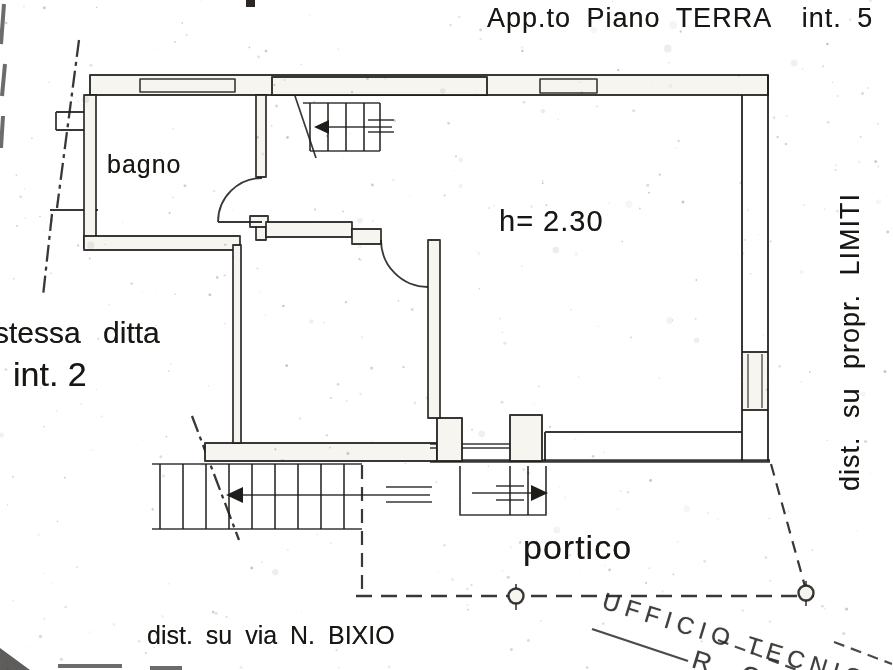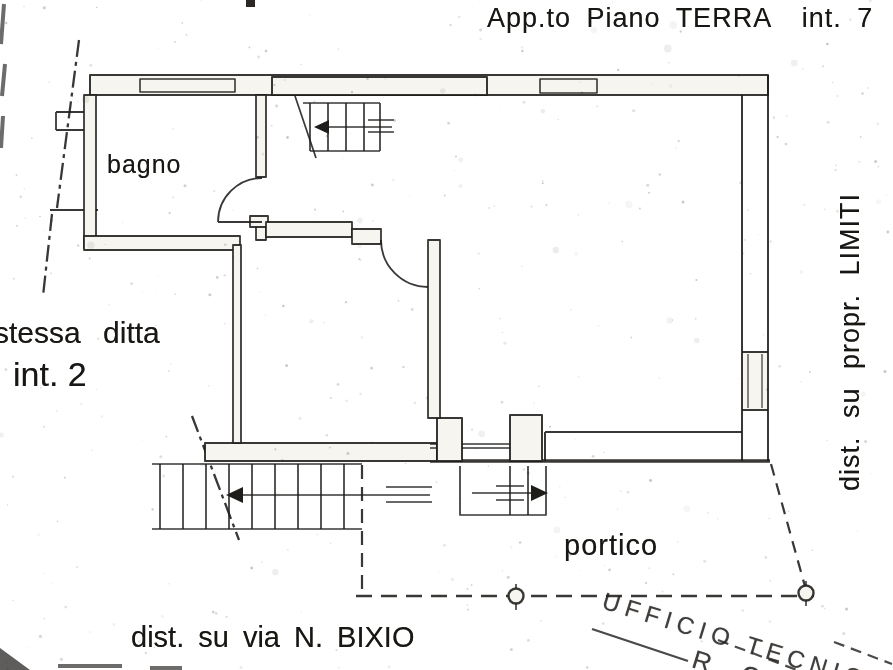--- a/index.html
+++ b/index.html
@@ -23,22 +23,22 @@
   }
   #lbl-title{left:487px;top:4px;font-size:27px;word-spacing:7px;letter-spacing:1px;}
   #lbl-bagno{left:107px;top:151px;font-size:25px;letter-spacing:1px;}
   #lbl-height{left:499px;top:206px;font-size:29px;letter-spacing:1px;}
   #lbl-neighbor1{left:-6px;top:317px;font-size:30px;word-spacing:14px;}
   #lbl-neighbor2{left:13px;top:357px;font-size:34px;}
   #lbl-right-boundary{
     left:850px;top:342px;font-size:27px;word-spacing:10px;letter-spacing:1px;
     transform:translate(-50%,-50%) rotate(-90deg);
   }
-  #lbl-portico{left:564px;top:530px;font-size:29px;letter-spacing:1px;}
-  #lbl-street{left:131px;top:622px;font-size:29px;word-spacing:6px;}
+  #lbl-portico{left:523px;top:530px;font-size:34px;letter-spacing:1px;}
+  #lbl-street{left:147px;top:622px;font-size:25px;word-spacing:6px;}
   .stamp{
     color:#262320;
     opacity:.88;
     text-shadow:0 0 1px rgba(30,28,24,.5);
   }
   #stamp-line1{left:607px;top:588px;font-size:24px;letter-spacing:6px;transform:rotate(17deg);transform-origin:left top;}
   #stamp-line2{left:697px;top:646px;font-size:26px;letter-spacing:12px;transform:rotate(17deg);transform-origin:left top;}
 </style>
 </head>
 <body>
@@ -527,22 +527,23 @@
           <circle cx="794.2" cy="63.1" r="3.38" fill="#4a463f" opacity="0.08"></circle>
           <circle cx="90.9" cy="245.3" r="3.72" fill="#4a463f" opacity="0.09"></circle>
           <circle cx="481.7" cy="433.9" r="3.31" fill="#4a463f" opacity="0.08"></circle>
           <circle cx="276.6" cy="495.0" r="3.15" fill="#4a463f" opacity="0.05"></circle>
           <circle cx="311.4" cy="321.4" r="2.11" fill="#4a463f" opacity="0.09"></circle>
           <circle cx="801.4" cy="271.9" r="2.20" fill="#4a463f" opacity="0.06"></circle>
         </g>
     </g>
   </svg>
 
-  <div class="label" id="lbl-title">App.to Piano TERRA  int. 7</div>
+  <div class="label" id="lbl-title">App.to Piano TERRA  int. 5</div>
   <div class="label" id="lbl-bagno">bagno</div>
+  <div class="label" id="lbl-height">h= 2.30</div>
   <div class="label" id="lbl-neighbor1">stessa ditta</div>
   <div class="label" id="lbl-neighbor2">int. 2</div>
   <div class="label" id="lbl-right-boundary">dist. su propr. LIMITI</div>
   <div class="label" id="lbl-portico">portico</div>
   <div class="label" id="lbl-street">dist. su via N. BIXIO</div>
   <div class="label stamp" id="stamp-line1">UFFICIO TECNICO</div>
   <div class="label stamp" id="stamp-line2">R C</div>
 </div>
 
 </body></html>

